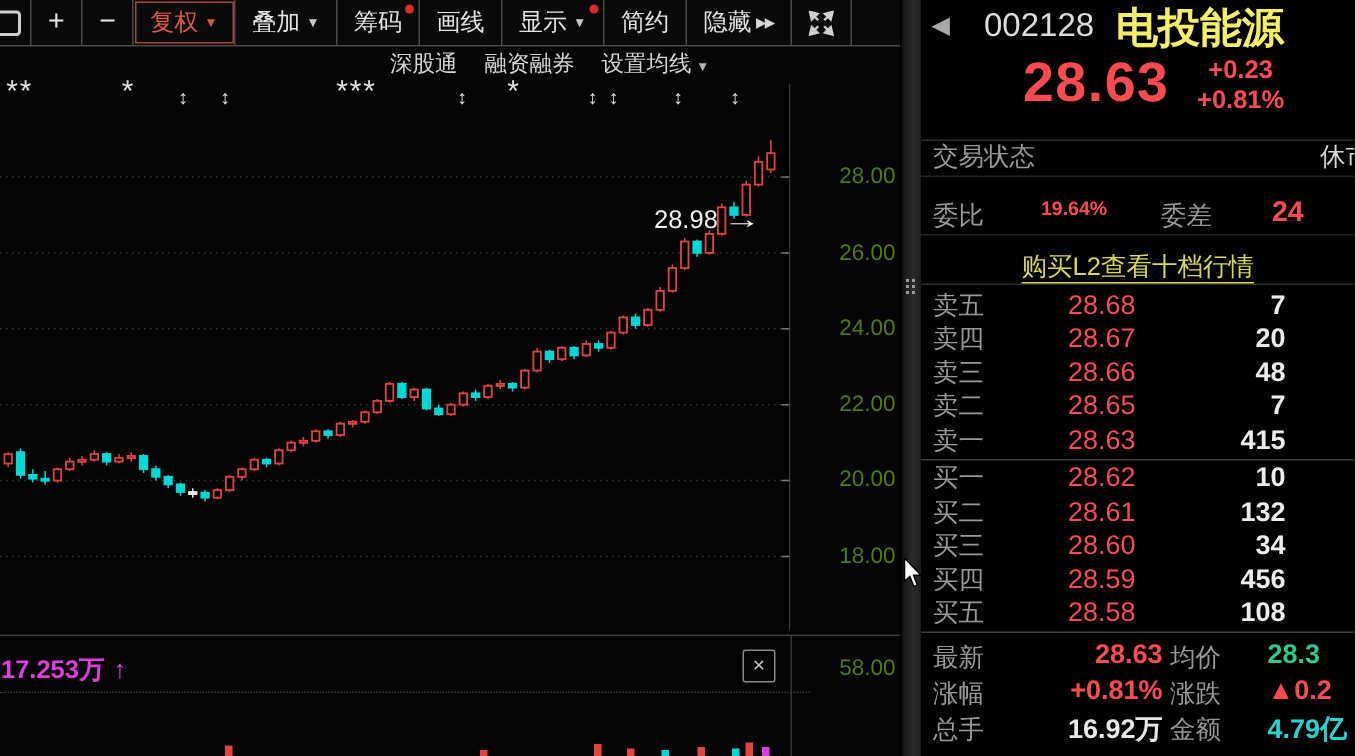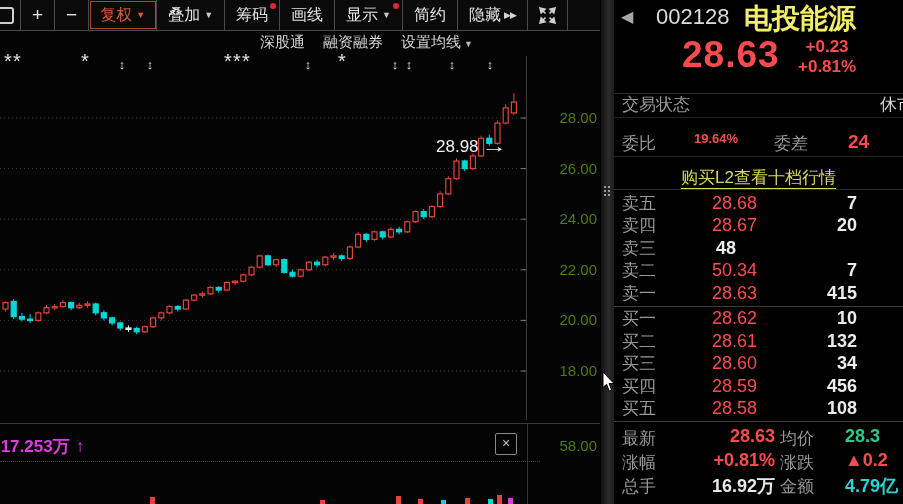--- a/index.html
+++ b/index.html
@@ -383,25 +383,26 @@
         <span class="oprice">28.68</span>
         <span class="ovol">7</span>
       </div>
       <div class="orow">
         <span class="olabel">卖四</span>
         <span class="oprice">28.67</span>
         <span class="ovol">20</span>
       </div>
       <div class="orow">
         <span class="olabel">卖三</span>
+        <span class="oprice">28.66</span>
         <span class="ovol">48</span>
       </div>
       <div class="orow">
         <span class="olabel">卖二</span>
-        <span class="oprice">50.34</span>
+        <span class="oprice">28.65</span>
         <span class="ovol">7</span>
       </div>
       <div class="orow">
         <span class="olabel">卖一</span>
         <span class="oprice">28.63</span>
         <span class="ovol">415</span>
       </div>
       <div id="ob-mid"></div>
       <div class="orow">
         <span class="olabel">买一</span>

